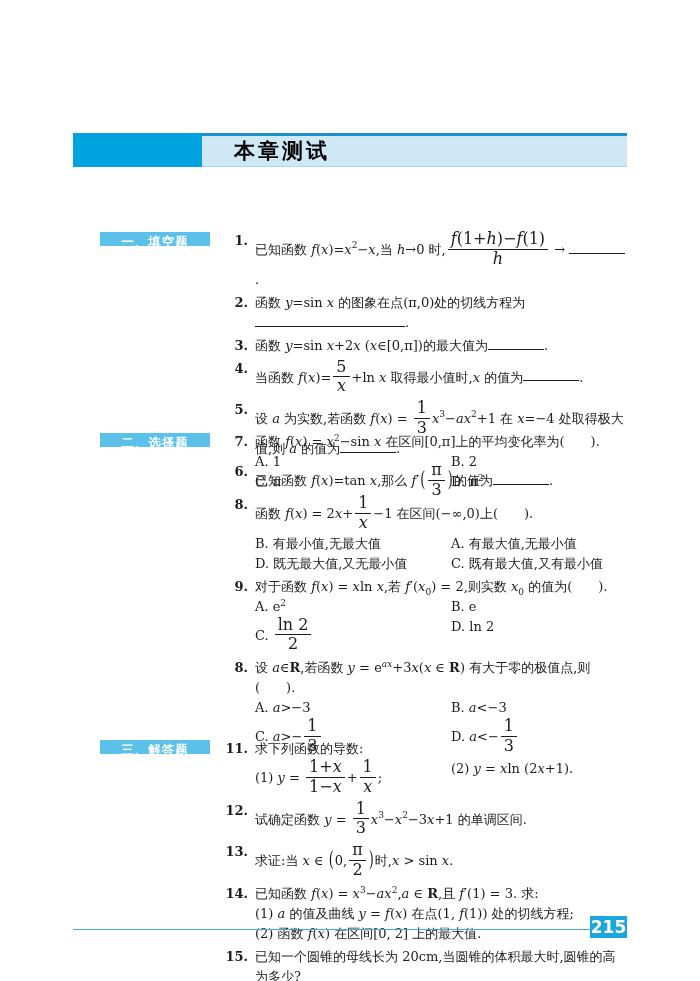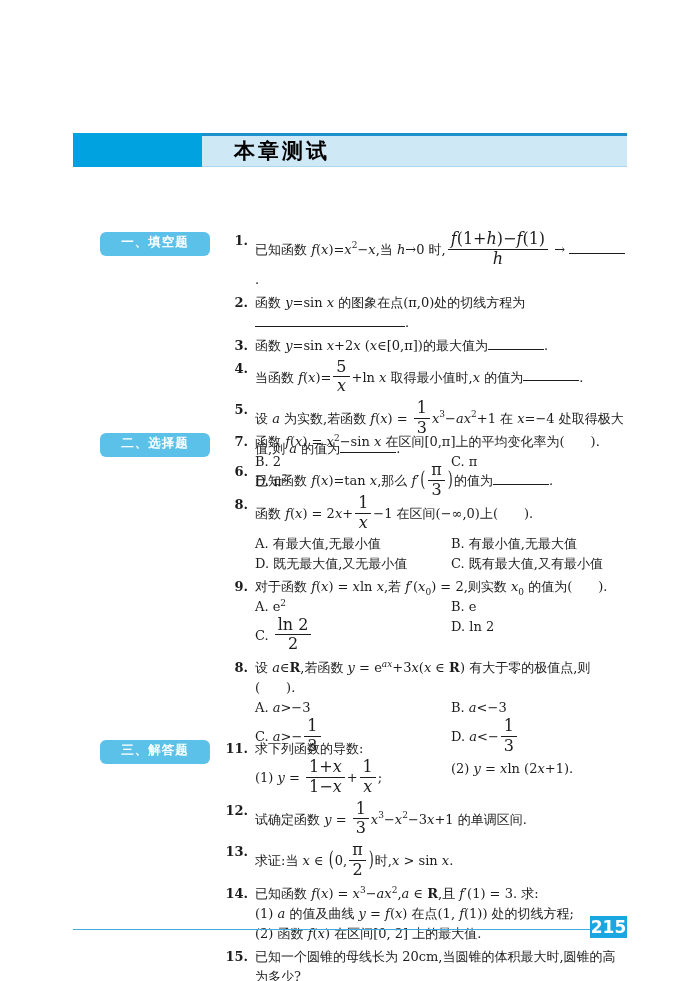--- a/index.html
+++ b/index.html
@@ -18,21 +18,21 @@
   .chapter-title{font-family:"DejaVu Sans","Liberation Sans",sans-serif;font-weight:bold;
     font-size:21px;color:#000;letter-spacing:3px;}
 
   
   .content{position:absolute;left:73px;top:219px;width:554px;height:700px;}
   .section{position:absolute;left:0;width:554px;display:flex;align-items:flex-start;}
   .section-1{top:0;}
   .section-2{top:201px;}
   .section-3{top:508px;}
   .label-col{width:149px;flex:none;}
-  .section-label{margin-left:27px;width:110px;height:24px;background:#5cc1e8;border-radius:6px;
+  .section-label{margin-left:27px;width:110px;height:14px;background:#5cc1e8;border-radius:0;
     color:#ffffff;font-family:"DejaVu Sans","Liberation Sans",sans-serif;font-weight:bold;
     font-size:12.5px;text-align:center;line-height:20px;letter-spacing:1px;margin-top:1px;}
   .problems{flex:1;min-width:0;}
   .problem{display:flex;margin-bottom:3px;}
   .pnum{flex:none;width:26px;text-align:right;font-weight:bold;font-size:13px;line-height:20px;margin-right:7px;}
   .pbody{flex:1;min-width:0;font-size:13px;line-height:20px;}
   .cols{display:grid;grid-template-columns:196px 1fr;}
   .col-item{line-height:20px;}
   .pline{line-height:20px;}
 
@@ -116,33 +116,34 @@
       <div class="section section-2">
         <div class="label-col">
           <div class="section-label">二、选择题</div>
         </div>
         <div class="problems">
           <div class="problem">
             <span class="pnum">7.</span>
             <div class="pbody">
               <div class="ptext">函数 <i>f</i>(<i>x</i>) = <i>x</i><sup>2</sup>−sin <i>x</i> 在区间[0,π]上的平均变化率为(  ).</div>
               <div class="cols">
+                <div class="col-item">A. 1</div>
                 <div class="col-item">B. 2</div>
                 <div class="col-item">C. π</div>
                 <div class="col-item">D. π<sup>2</sup></div>
               </div>
             </div>
           </div>
           <div class="problem">
             <span class="pnum">8.</span>
             <div class="pbody">
               <div class="ptext">函数 <i>f</i>(<i>x</i>) = 2<i>x</i>+<span class="frac"><span class="num">1</span><span class="den"><i>x</i></span></span>−1 在区间(−∞,0)上(  ).</div>
               <div class="cols">
+                <div class="col-item">B. 有最小值,无最大值</div>
                 <div class="col-item">A. 有最大值,无最小值</div>
-                <div class="col-item">B. 有最小值,无最大值</div>
                 <div class="col-item">D. 既无最大值,又无最小值</div>
                 <div class="col-item">C. 既有最大值,又有最小值</div>
               </div>
             </div>
           </div>
           <div class="problem">
             <span class="pnum">9.</span>
             <div class="pbody">
               <div class="ptext">对于函数 <i>f</i>(<i>x</i>) = <i>x</i>ln <i>x</i>,若 <i>f</i>′(<i>x</i><sub>0</sub>) = 2,则实数 <i>x</i><sub>0</sub> 的值为(  ).</div>
               <div class="cols">

